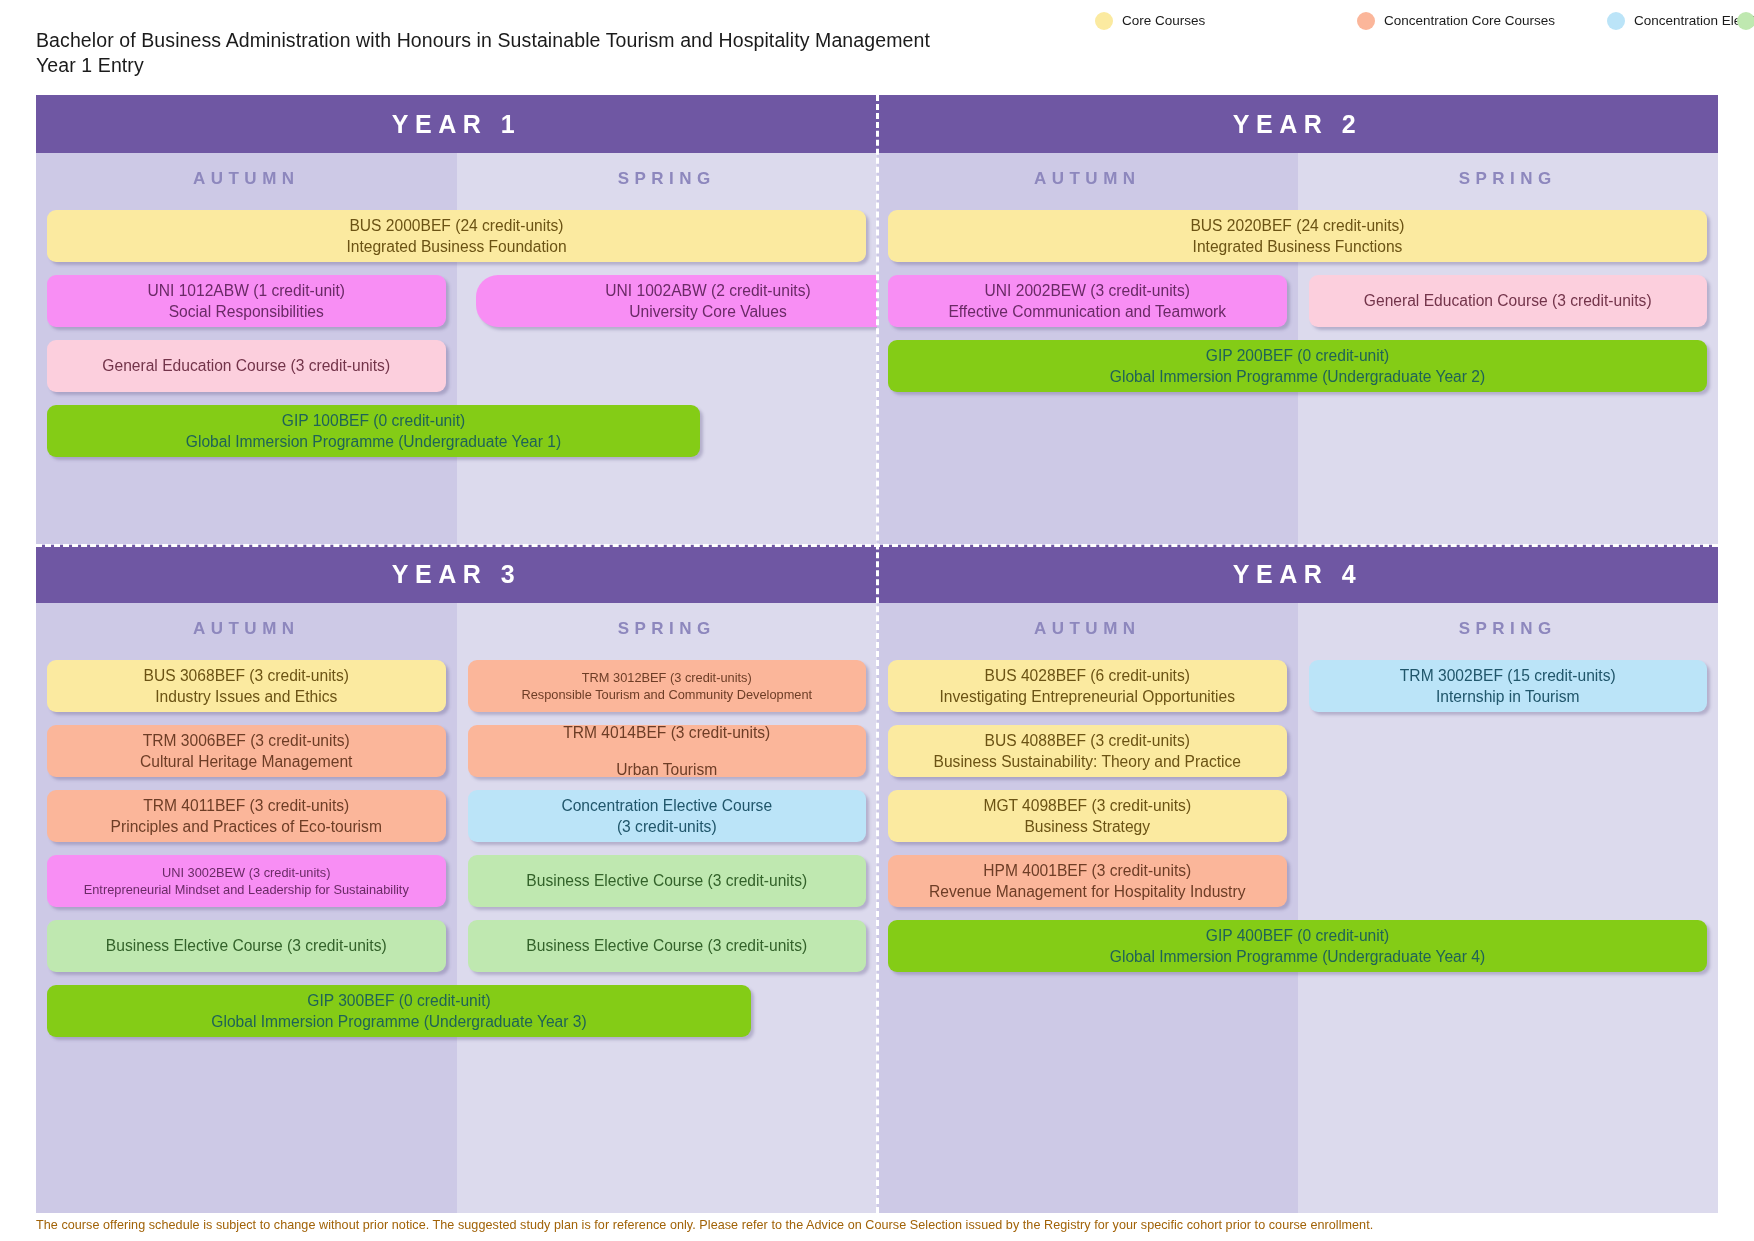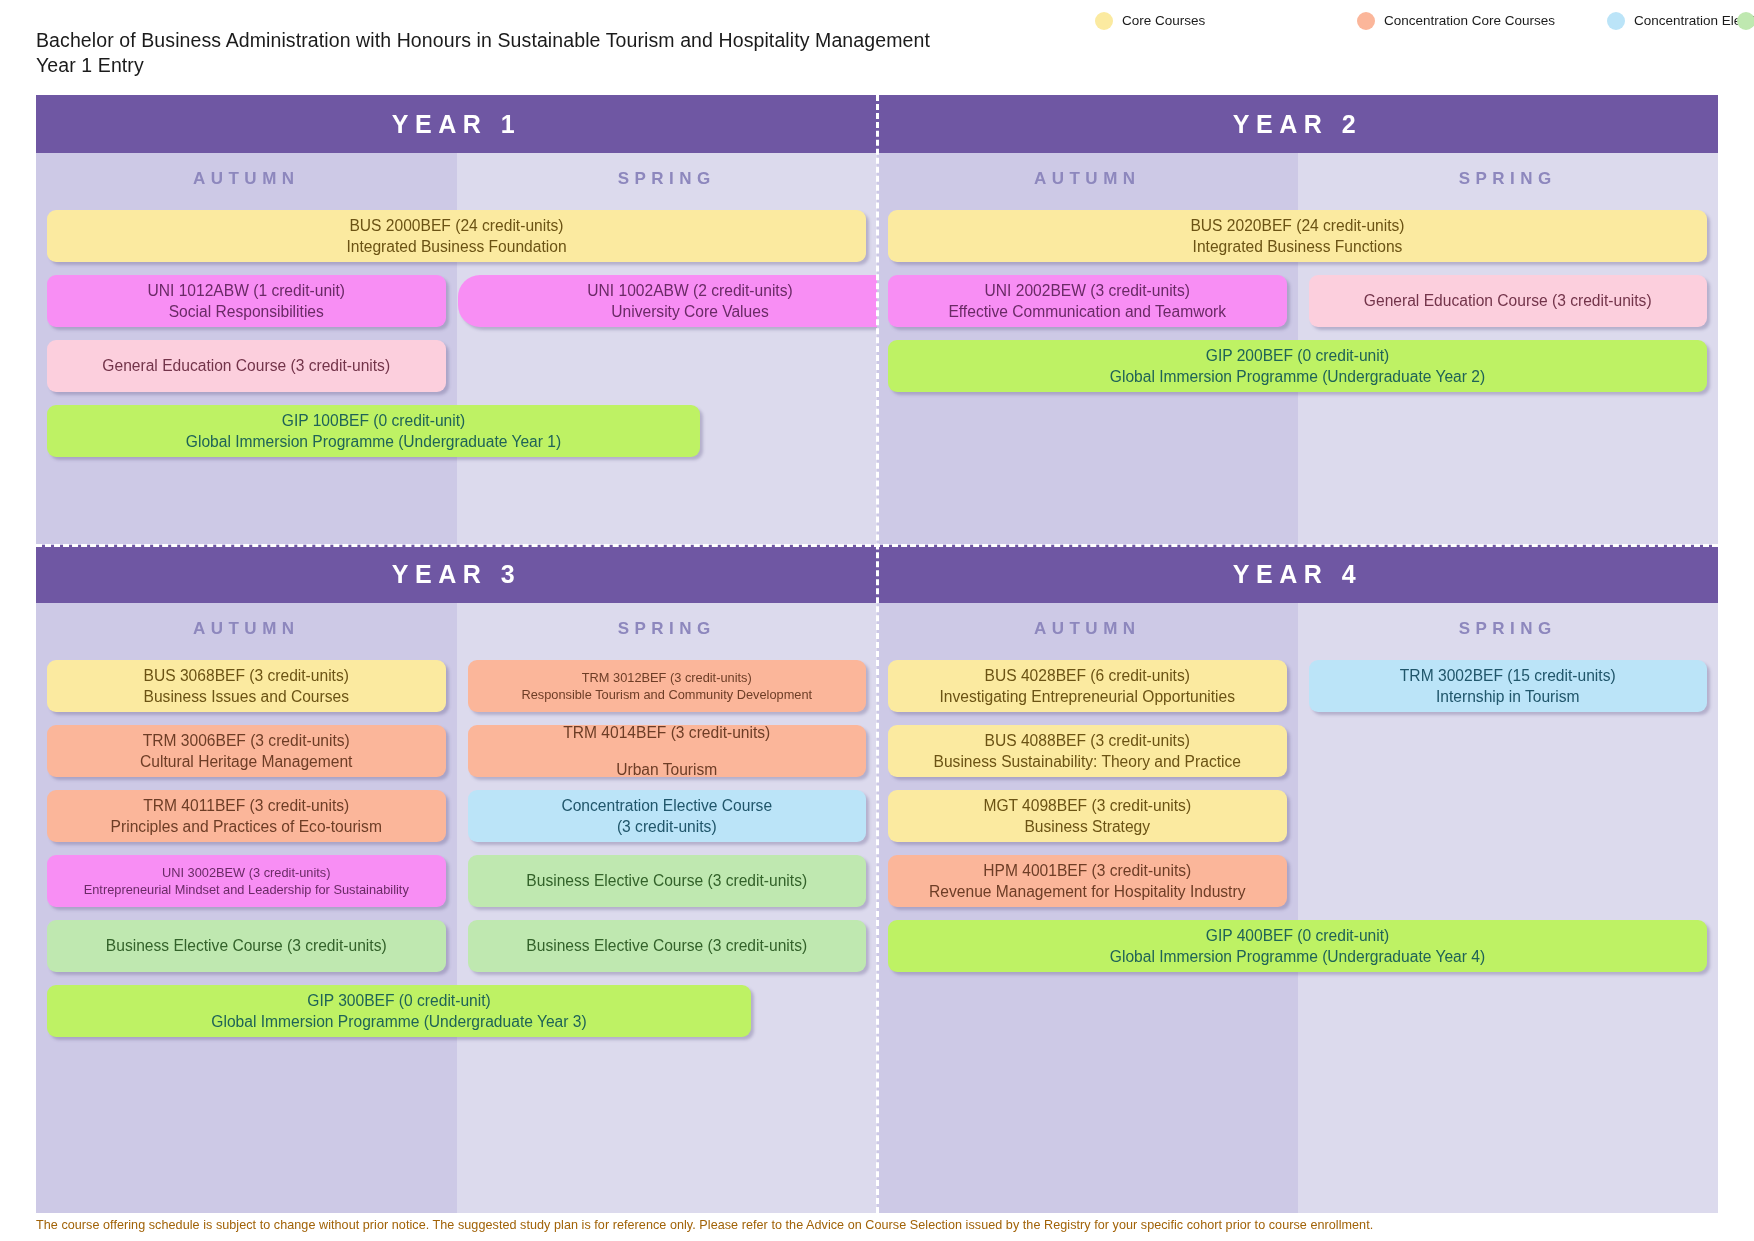--- a/index.html
+++ b/index.html
@@ -89,21 +89,21 @@
   .course .l1, .course .l2 { display: block; width: 100%; }
   .c-font-normal { font-size: 15.6px; }
   .c-font-small  { font-size: 12.8px; }
 
   .cat-core      { background: #fbeaa0; color: #6b5314; }
   .cat-conc-core { background: #fbb69a; color: #6d3d26; }
   .cat-conc-elec { background: #bbe4f8; color: #20566b; }
   .cat-bus-elec  { background: #bfe8b0; color: #33622a; }
   .cat-uni-core  { background: #f88ef4; color: #6a2a66; }
   .cat-gen-edu   { background: #fccfdd; color: #73344a; }
-  .cat-gip       { background: #bef264; color: #1f6357; }
+  .cat-gip       { background: #84cc16; color: #1f6357; }
 
   
   .divider-v {
     position: absolute; top: 0; left: 840px; width: 0; height: 1118px;
     border-left: 3px dashed #ffffff;
     z-index: 5;
   }
   .divider-h {
     position: absolute; left: 0; top: 449px; width: 1682px; height: 0;
     border-top: 3px dashed #ffffff;
@@ -155,21 +155,21 @@
             <div class="term-col autumn">
               <div class="term-label">AUTUMN</div>
             </div>
             <div class="term-col spring">
               <div class="term-label">SPRING</div>
             </div>
           </div>
           <div class="course-layer">
             <div class="course cat-core c-font-normal" style="top: 115px; height: 52px; left: 11px; width: 398.5px;">
               <span class="l1">BUS 3068BEF (3 credit-units)</span>
-              <span class="l2">Business Issues and Courses</span>
+              <span class="l2">Industry Issues and Ethics</span>
             </div>
             <div class="course cat-conc-core c-font-small" style="top: 115px; height: 52px; left: 431.5px; width: 398.5px; align-items: center;">
               <span class="l1">TRM 3012BEF (3 credit-units)</span>
               <span class="l2">Responsible Tourism and Community Development</span>
             </div>
             <div class="course cat-conc-core c-font-normal" style="top: 180px; height: 52px; left: 11px; width: 398.5px;">
               <span class="l1">TRM 3006BEF (3 credit-units)</span>
               <span class="l2">Cultural Heritage Management</span>
             </div>
             <div class="course cat-conc-core c-font-normal" style="top: 180px; height: 52px; left: 431.5px; width: 398.5px; gap: 16px;">
@@ -254,21 +254,21 @@
           </div>
           <div class="course-layer">
             <div class="course cat-core c-font-normal" style="top: 115px; height: 52px; left: 11px; width: 819px;">
               <span class="l1">BUS 2000BEF (24 credit-units)</span>
               <span class="l2">Integrated Business Foundation</span>
             </div>
             <div class="course cat-uni-core c-font-normal" style="top: 180px; height: 52px; left: 11px; width: 398.5px;">
               <span class="l1">UNI 1012ABW (1 credit-unit)</span>
               <span class="l2">Social Responsibilities</span>
             </div>
-            <div class="course cat-uni-core c-font-normal" style="top: 180px; height: 52px; left: 422px; width: 464px; border-radius: 22px;">
+            <div class="course cat-uni-core c-font-normal" style="top: 180px; height: 52px; left: 440px; width: 464px; border-radius: 22px;">
               <span class="l1">UNI 1002ABW (2 credit-units)</span>
               <span class="l2">University Core Values</span>
             </div>
             <div class="course cat-gen-edu c-font-normal" style="top: 245px; height: 52px; left: 11px; width: 398.5px;">
               <span class="l1">General Education Course (3 credit-units)</span>
             </div>
             <div class="course cat-gip c-font-normal" style="top: 310px; height: 52px; left: 11px; width: 653px; align-items: flex-end;">
               <span class="l1">GIP 100BEF (0 credit-unit)</span>
               <span class="l2">Global Immersion Programme (Undergraduate Year 1)</span>
             </div>

